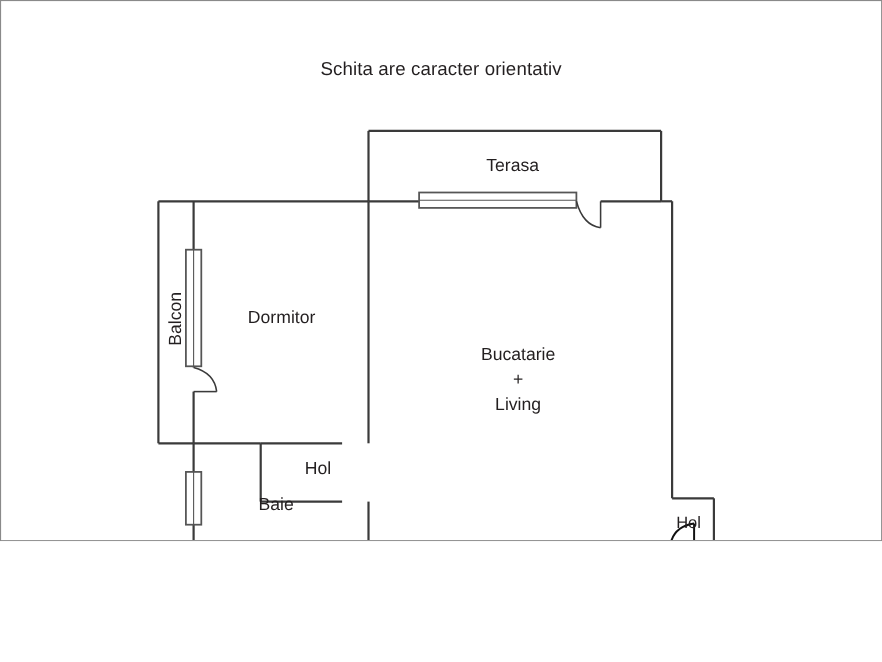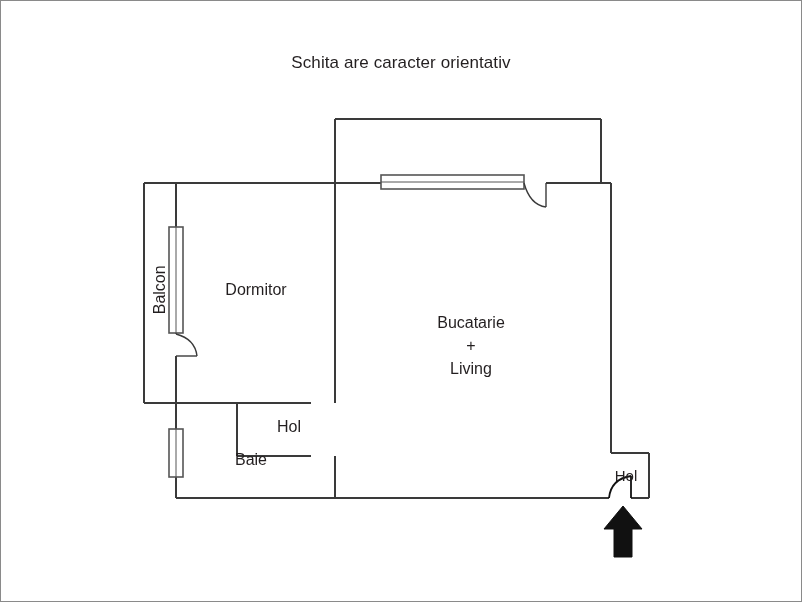--- a/index.html
+++ b/index.html
@@ -6,21 +6,21 @@
     margin: 0;
     padding: 0;
     background: #ffffff;
   }
   body {
     font-family: "Liberation Sans", sans-serif;
   }
   #canvas {
     position: relative;
     width: 802px;
-    height: 602px;
+    height: 492px;
     background: #ffffff;
     box-sizing: border-box;
     border: 1px solid #8a8a8a;
     overflow: hidden;
   }
   #plan-svg {
     position: absolute;
     left: 0;
     top: 0;
     width: 800px;
@@ -145,20 +145,21 @@
     </g>
 
     <g>
       <polygon points="622,505 641,528 631,528 631,556 613,556 613,528 603,528" fill="#111111" stroke="#111111" stroke-width="1"></polygon>
     </g>
 
   </svg>
 
   <div class="plan-title">Schita are caracter orientativ</div>
 
+  <div class="room-label lbl-terasa">Terasa</div>
   <div class="room-label lbl-bucatarie">Bucatarie
 +
 Living</div>
   <div class="room-label lbl-dormitor">Dormitor</div>
   <div class="room-label rotated lbl-balcon">Balcon</div>
   <div class="room-label lbl-hol-int">Hol</div>
   <div class="room-label lbl-baie">Baie</div>
   <div class="room-label lbl-hol-ent">Hol</div>
 
 </div>

